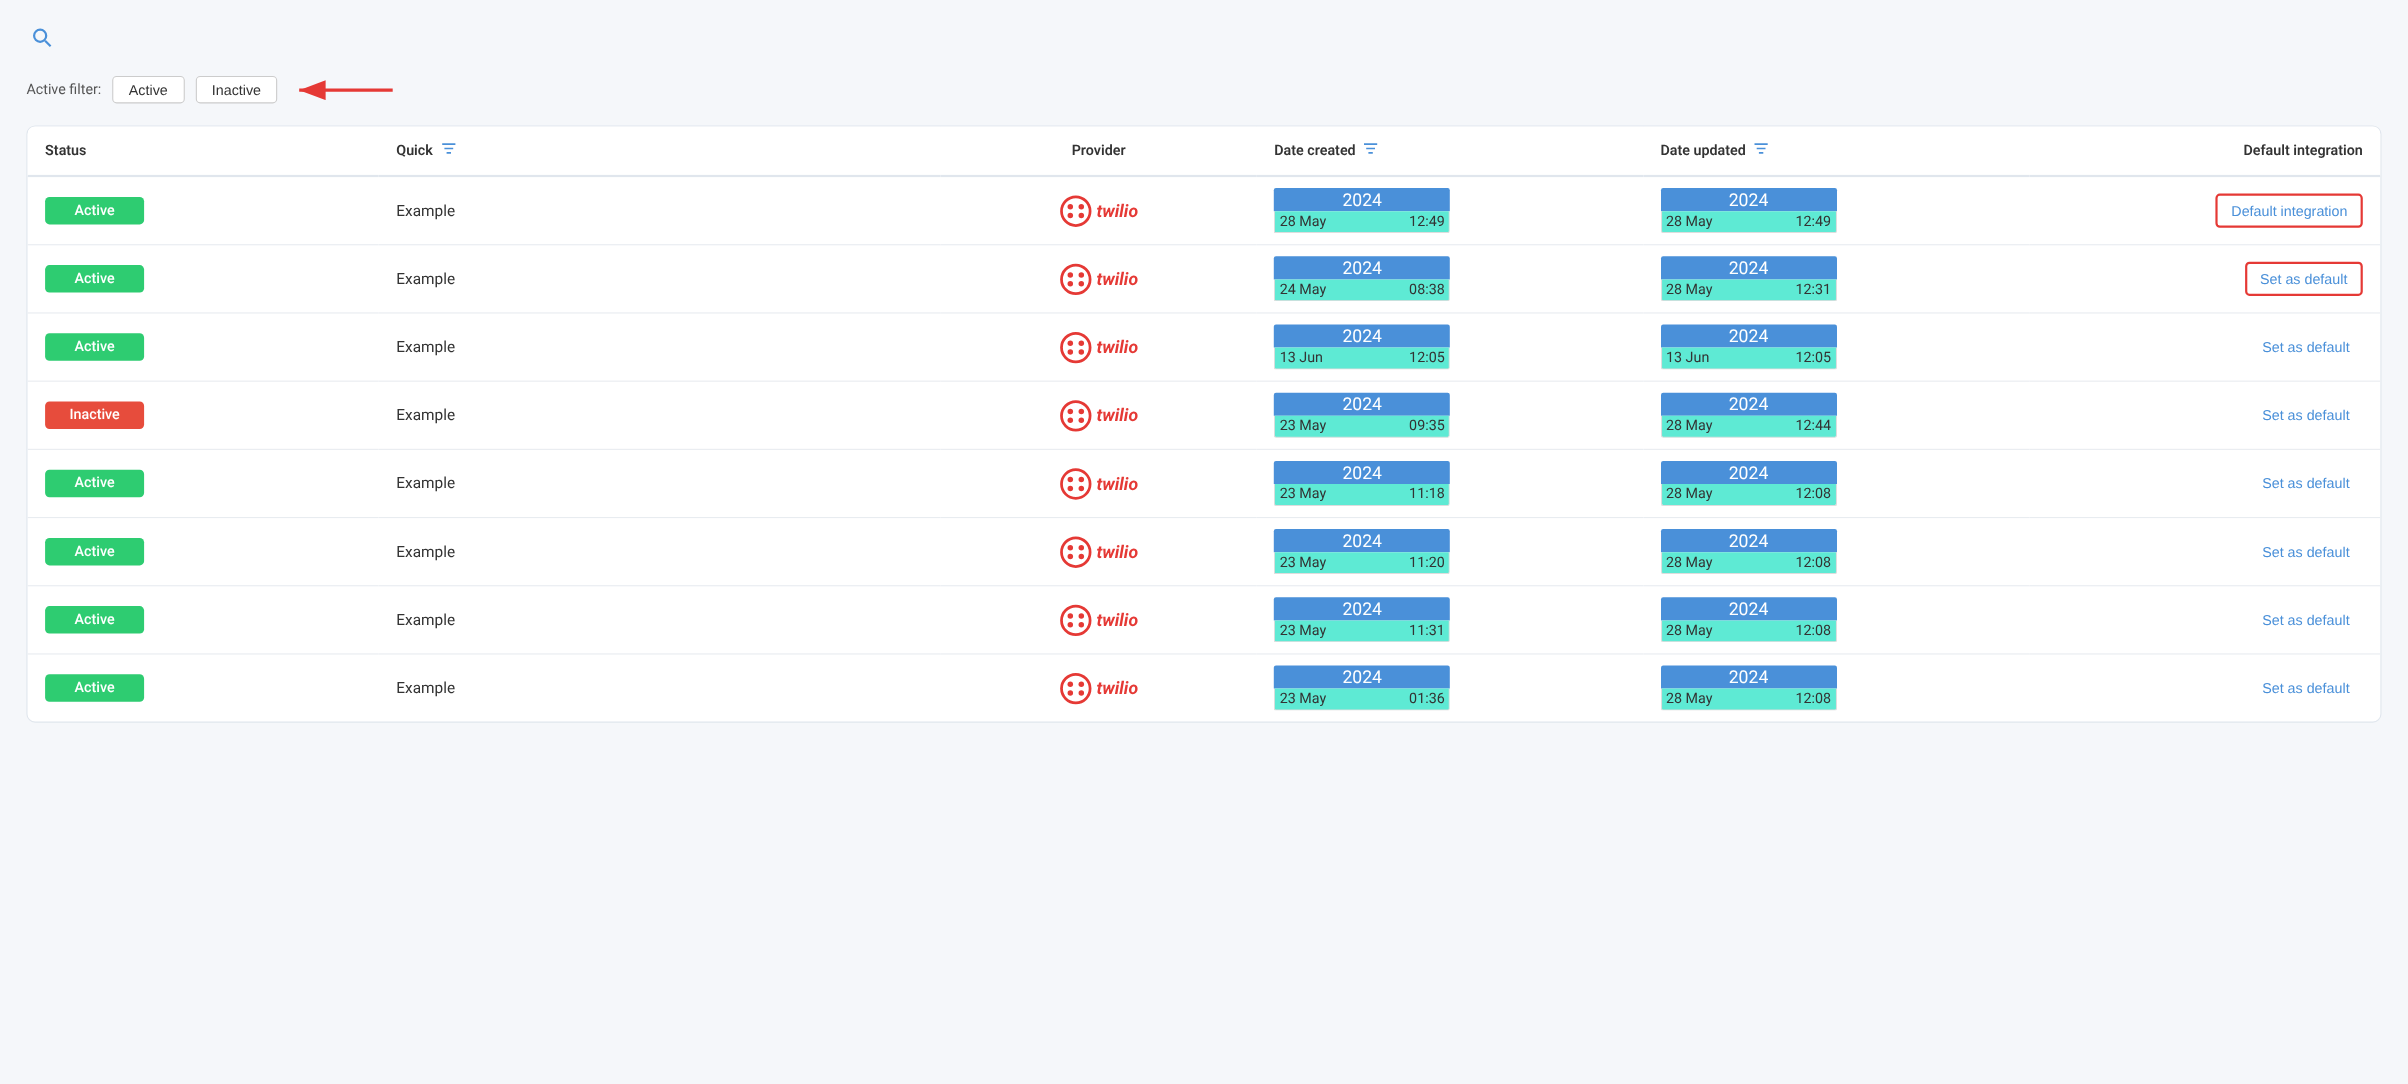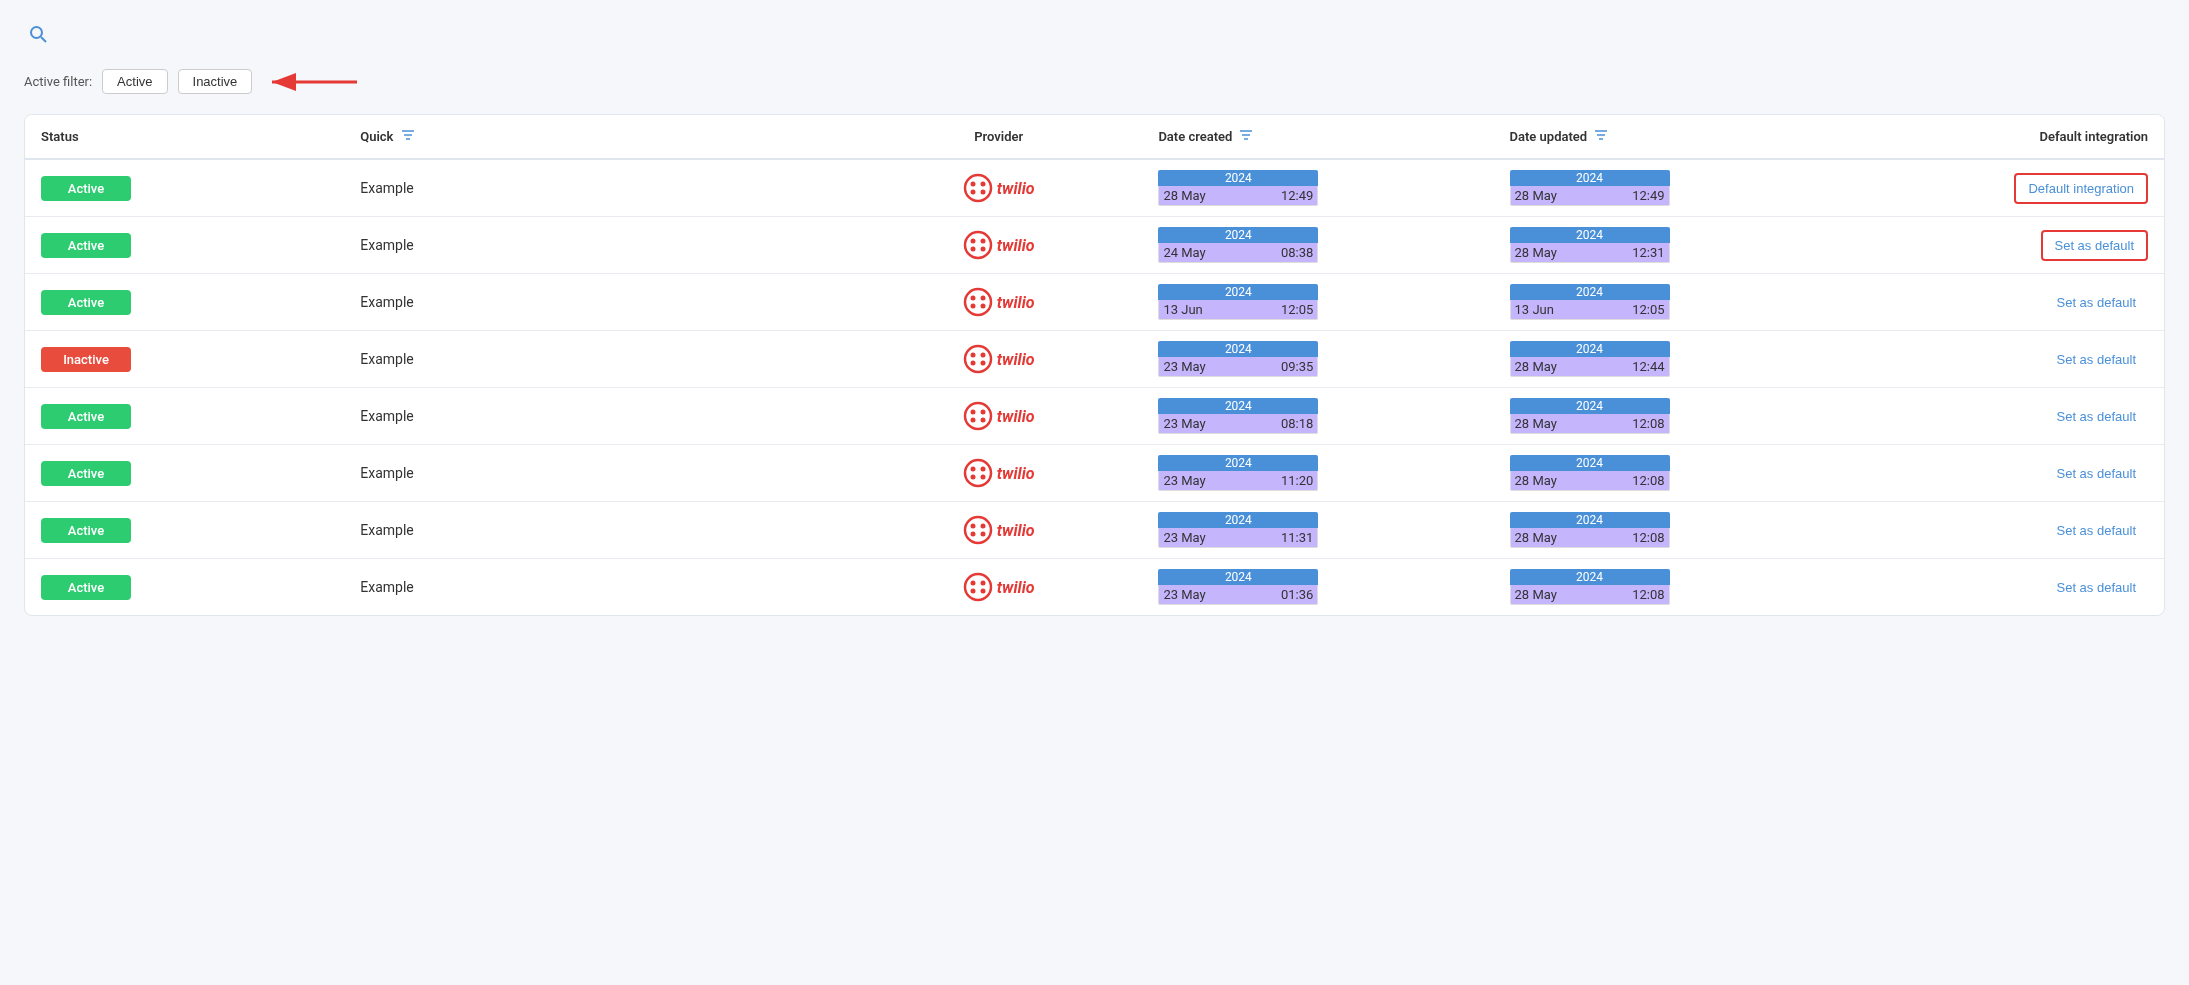--- a/index.html
+++ b/index.html
@@ -45,22 +45,22 @@
     .col-date { width: 220px; }
     .col-default { width: 200px; text-align: right; }
     
     
     .badge { display: inline-block; padding: 5px 20px; border-radius: 4px; font-size: 13px; font-weight: 500; color: #fff; min-width: 90px; text-align: center; }
     .badge-active { background: #2ecc71; }
     .badge-inactive { background: #e74c3c; }
     
     
     .date-cell { display: inline-block; width: 160px; }
-    .date-year-bar { background: #4a90d9; color: #fff; font-size: 12px; text-align: center; padding: 1px 0; border-radius: 2px 2px 0 0; }
-    .date-row { display: flex; justify-content: space-between; align-items: flex-end; font-size: 13px; padding: 2px 4px; background: #c4b5fd; border: 1px solid #ddd; border-top: none; border-radius: 0 0 2px 2px; }
+    .date-year-bar { background: #4a90d9; color: #fff; font-size: 16px; text-align: center; padding: 1px 0; border-radius: 2px 2px 0 0; }
+    .date-row { display: flex; justify-content: space-between; align-items: flex-end; font-size: 13px; padding: 2px 4px; background: #5eead4; border: 1px solid #ddd; border-top: none; border-radius: 0 0 2px 2px; }
     .date-day { color: #333; }
     .date-time { color: #333; }
     
     
     .twilio-logo { display: flex; align-items: center; justify-content: center; gap: 4px; text-align: right; }
     
     
     .default-integration-btn { 
       color: #4a90d9; font-size: 13px; cursor: pointer; 
       display: inline-block; padding: 6px 12px;
@@ -327,21 +327,21 @@
           <circle cx="20" cy="19" r="2.5" fill="#e53935"></circle>
         </svg>
         <span style="color:#e53935; font-weight:700; font-size:16px; font-style:italic;">twilio</span>
       </div>
     </td>
               <td class="col-date">
       <div class="date-cell">
         <div class="date-year-bar">2024</div>
         <div class="date-row">
           <span class="date-day">23 May</span>
-          <span class="date-time">08:18</span>
+          <span class="date-time">11:18</span>
         </div>
       </div>
     </td>
               <td class="col-date">
       <div class="date-cell">
         <div class="date-year-bar">2024</div>
         <div class="date-row">
           <span class="date-day">28 May</span>
           <span class="date-time">12:08</span>
         </div>

